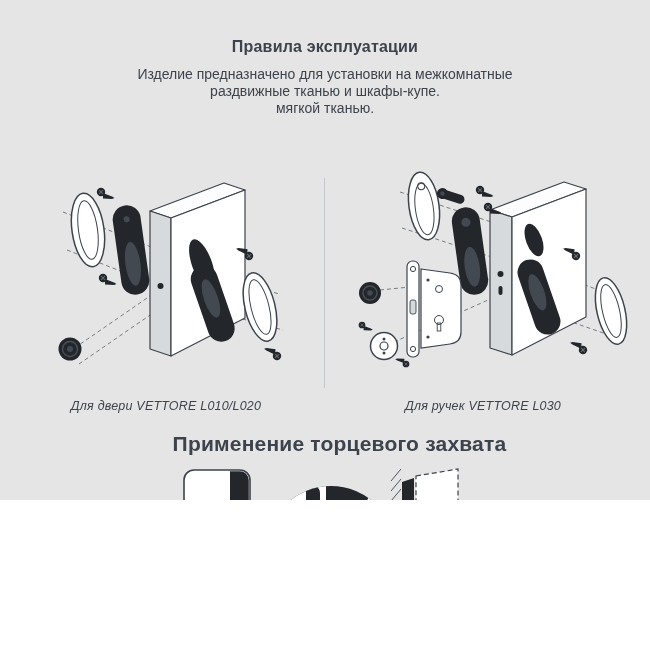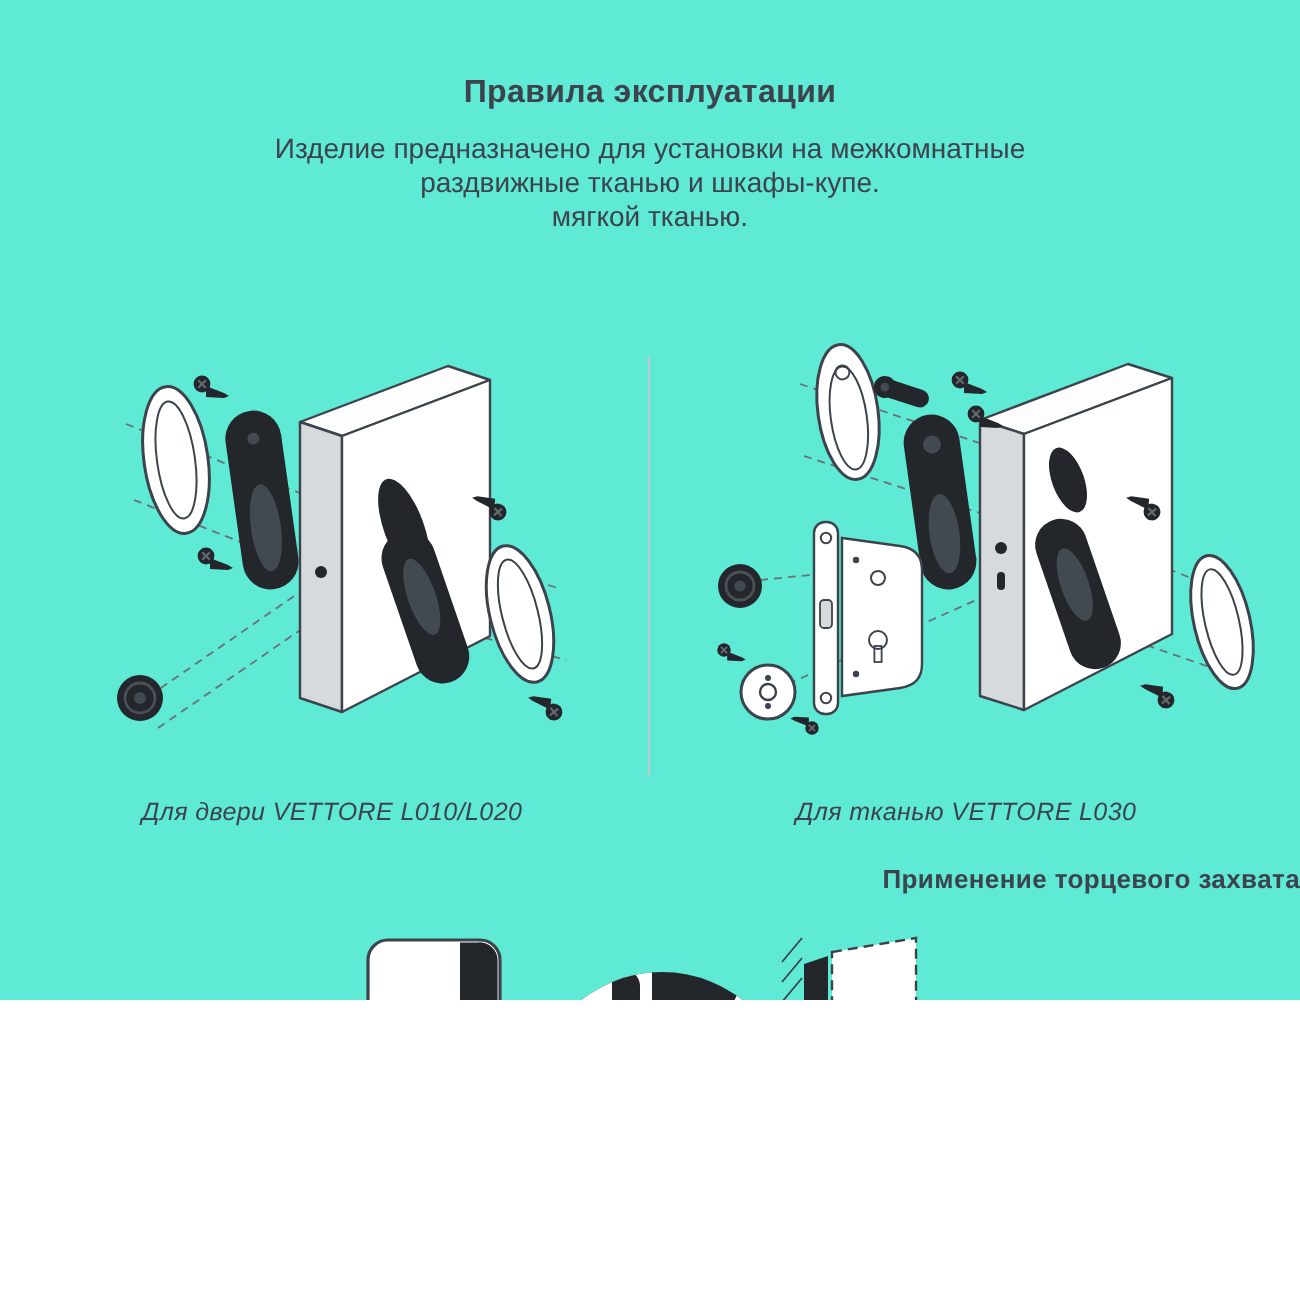--- a/index.html
+++ b/index.html
@@ -2,40 +2,40 @@
 <html><head>
 <meta charset="utf-8">
 <style>
   * { margin:0; padding:0; box-sizing:border-box; }
   html,body { background:#ffffff; }
   body {
     width:650px; height:650px;
     font-family:"Liberation Sans", sans-serif;
     color:#3d434c;
   }
-  .page { position:relative; width:650px; height:500px; background:#5eead4; overflow:hidden; }
+  .page { position:relative; width:650px; height:500px; background:#e5e5e5; overflow:hidden; }
   .title {
     position:absolute; top:38px; left:0; width:650px;
     text-align:center; font-size:16px; font-weight:bold; letter-spacing:.2px;
   }
   .intro {
     position:absolute; top:66px; left:0; width:650px;
     text-align:center; font-size:14px; line-height:17px;
   }
   .diagram-left  { position:absolute; left:37px;  top:166px; width:270px; height:225px; }
   .diagram-right { position:absolute; left:338px; top:162px; width:300px; height:235px; }
   .divider { position:absolute; left:324px; top:178px; width:1px; height:210px; background:#c3c7cb; }
   .caption {
     position:absolute; top:399px; font-size:12.5px; font-style:italic; letter-spacing:.2px;
   }
   .caption-left  { left:35px;  width:262px; text-align:center; }
   .caption-right { left:352px; width:262px; text-align:center; }
   .subtitle {
     position:absolute; top:432px; left:0; width:650px;
-    text-align:right; font-size:13px; font-weight:bold; letter-spacing:.2px;padding-left:29px;
+    text-align:center; font-size:21px; font-weight:bold; letter-spacing:.2px;padding-left:29px;
   }
   .figure { position:absolute; left:178px; top:463px; width:295px; height:175px; }
   .defs-holder { position:absolute; width:0; height:0; overflow:hidden; }
 </style>
 </head>
 <body>
 
 <svg class="defs-holder" aria-hidden="true">
   <defs>
     <g id="screw">
@@ -177,21 +177,21 @@
       <g transform="rotate(-13 273 149)">
         <ellipse cx="273" cy="149" rx="14" ry="34" fill="#ffffff" stroke="#3d434c" stroke-width="1.5"></ellipse>
         <ellipse cx="273" cy="149" rx="8.5" ry="27" fill="none" stroke="#3d434c" stroke-width="1"></ellipse>
       </g>
       <use href="#screw" transform="translate(238,94) rotate(185)"></use>
       <use href="#screw" transform="translate(245,188) rotate(185)"></use>
     </svg>
   </div>
 
   <div class="caption caption-left">Для двери VETTORE L010/L020</div>
-  <div class="caption caption-right">Для тканью VETTORE L030</div>
+  <div class="caption caption-right">Для ручек VETTORE L030</div>
 
   <h2 class="subtitle">Применение торцевого захвата</h2>
 
   <div class="figure">
     <svg viewBox="0 0 295 175" width="295" height="175">
       <g>
         <rect x="6" y="7" width="66" height="158" rx="10" fill="#ffffff" stroke="#3d434c" stroke-width="1.6"></rect>
         <path d="M52,8.2 L61,8.2 A9,9 0 0 1 70.8,17 L70.8,155 A9,9 0 0 1 61,163.8 L52,163.8 Z" fill="#23272c"></path>
         <ellipse cx="38" cy="99" rx="8" ry="26" fill="#ffffff" stroke="#2a2f35" stroke-width="3"></ellipse>
       </g>

